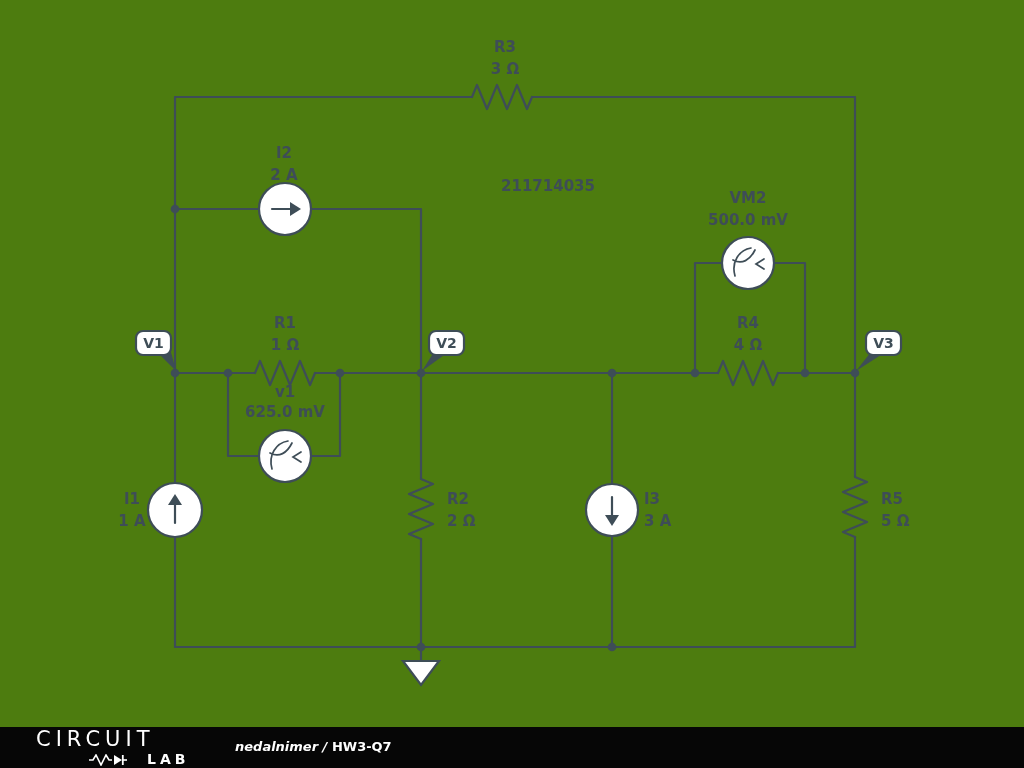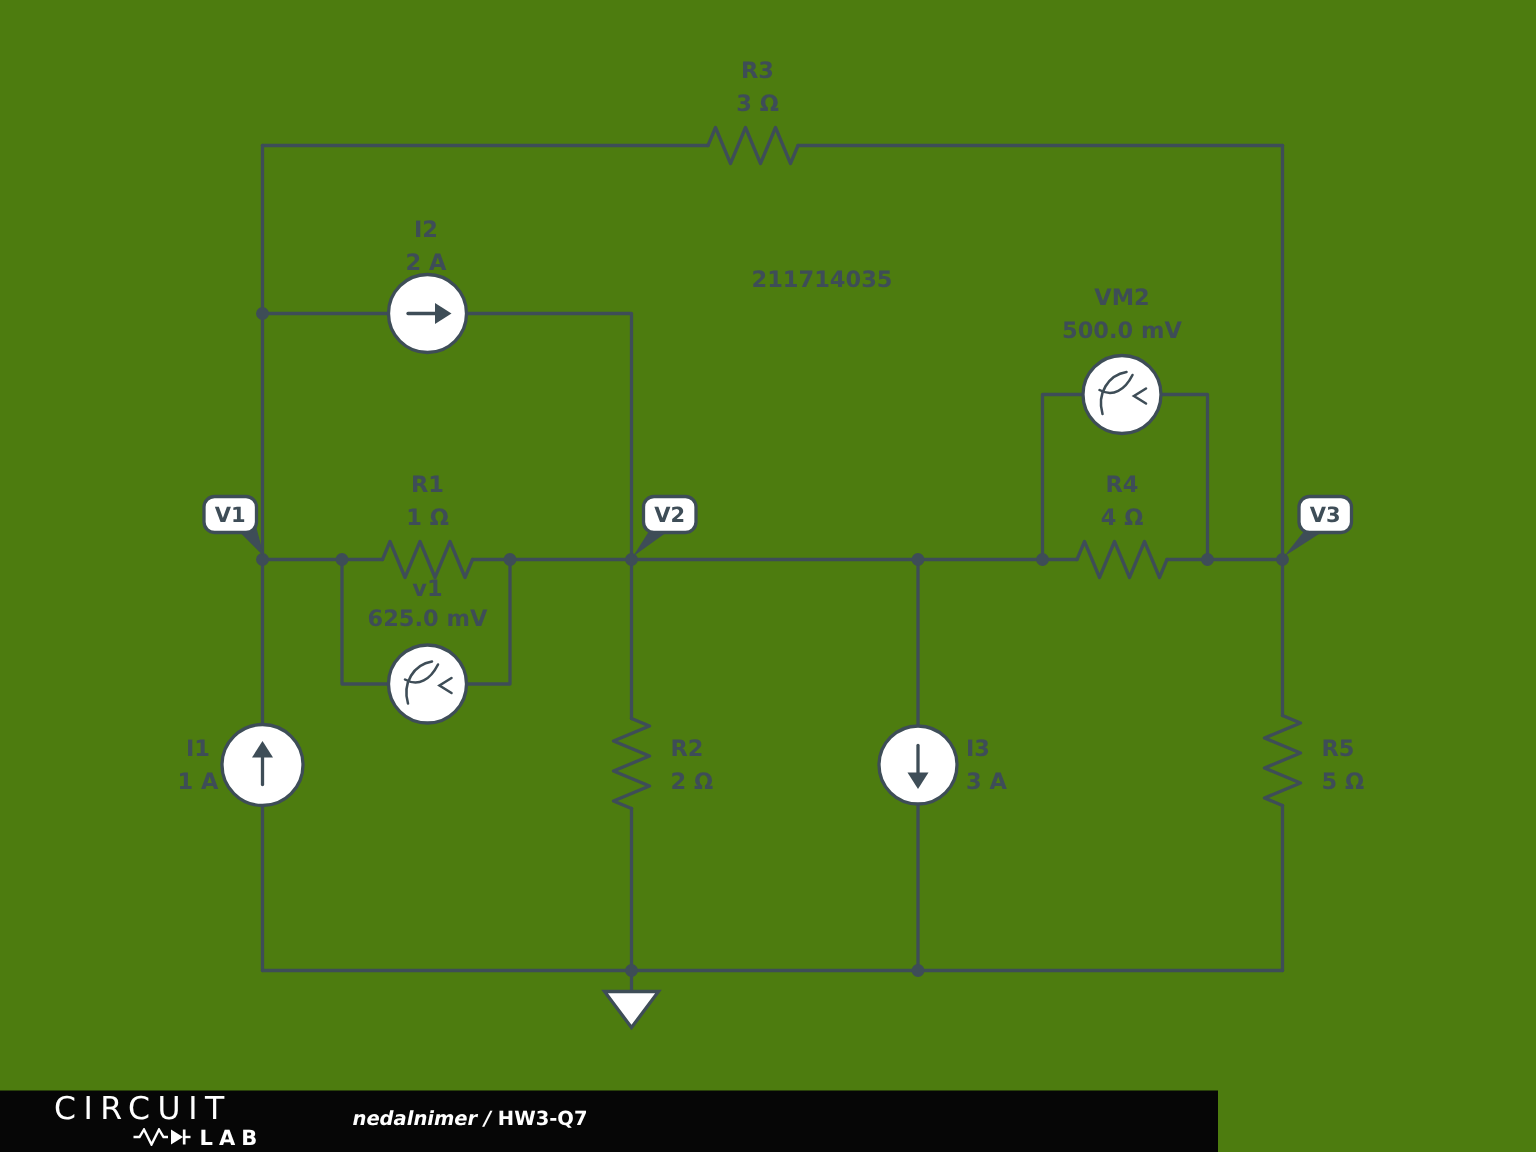--- a/index.html
+++ b/index.html
@@ -10,26 +10,26 @@
   .comp-body{fill:#ffffff;stroke:#3e4d57;stroke-width:2.2;}
   .dot{fill:#3e4d57;stroke:none;}
   .arrowline{stroke:#3e4d57;stroke-width:2.2;stroke-linecap:round;}
   .arrowhead{fill:#3e4d57;stroke:none;}
   .glyph{fill:none;stroke:#3e4d57;stroke-width:1.7;stroke-linecap:round;}
   .lbl{font-weight:bold;font-size:15px;fill:#3e4d57;}
   .mid{text-anchor:middle;}
   .tag-box{fill:#ffffff;stroke:#3e4d57;stroke-width:2.2;}
   .tag-pointer{fill:#3e4d57;stroke:none;}
   .tag-text{font-weight:bold;font-size:14px;fill:#3e4d57;text-anchor:middle;}
-  .footer{position:absolute;left:0;bottom:0;width:812px;height:41px;background:#060606;
+  .footer{position:absolute;left:0;bottom:0;width:1024px;height:41px;background:#060606;
           display:flex;align-items:center;color:#ffffff;}
   .logo{display:flex;flex-direction:column;justify-content:center;padding-left:36px;width:182px;
         line-height:1;cursor:pointer;}
   .logo-circuit{font-size:21px;letter-spacing:5px;font-weight:400;color:#ffffff;}
-  .logo-row{display:flex;align-items:flex-start;gap:5px;margin-top:2px;margin-left:52px;}
+  .logo-row{display:flex;align-items:flex-end;gap:19px;margin-top:2px;margin-left:52px;}
   .logo-lab{font-size:14px;font-weight:bold;letter-spacing:4px;color:#ffffff;}
   .attr{display:flex;flex-direction:column;justify-content:center;line-height:1.3;font-size:13px;margin-left:17px;}
   .attr-line1 .author,.attr-line1 .sep{font-style:italic;font-weight:bold;}
   .attr-line1 .ctitle{font-weight:bold;}
   .attr-url{font-weight:bold;cursor:pointer;}
 </style>
 </head>
 <body>
 
 <div class="page">

